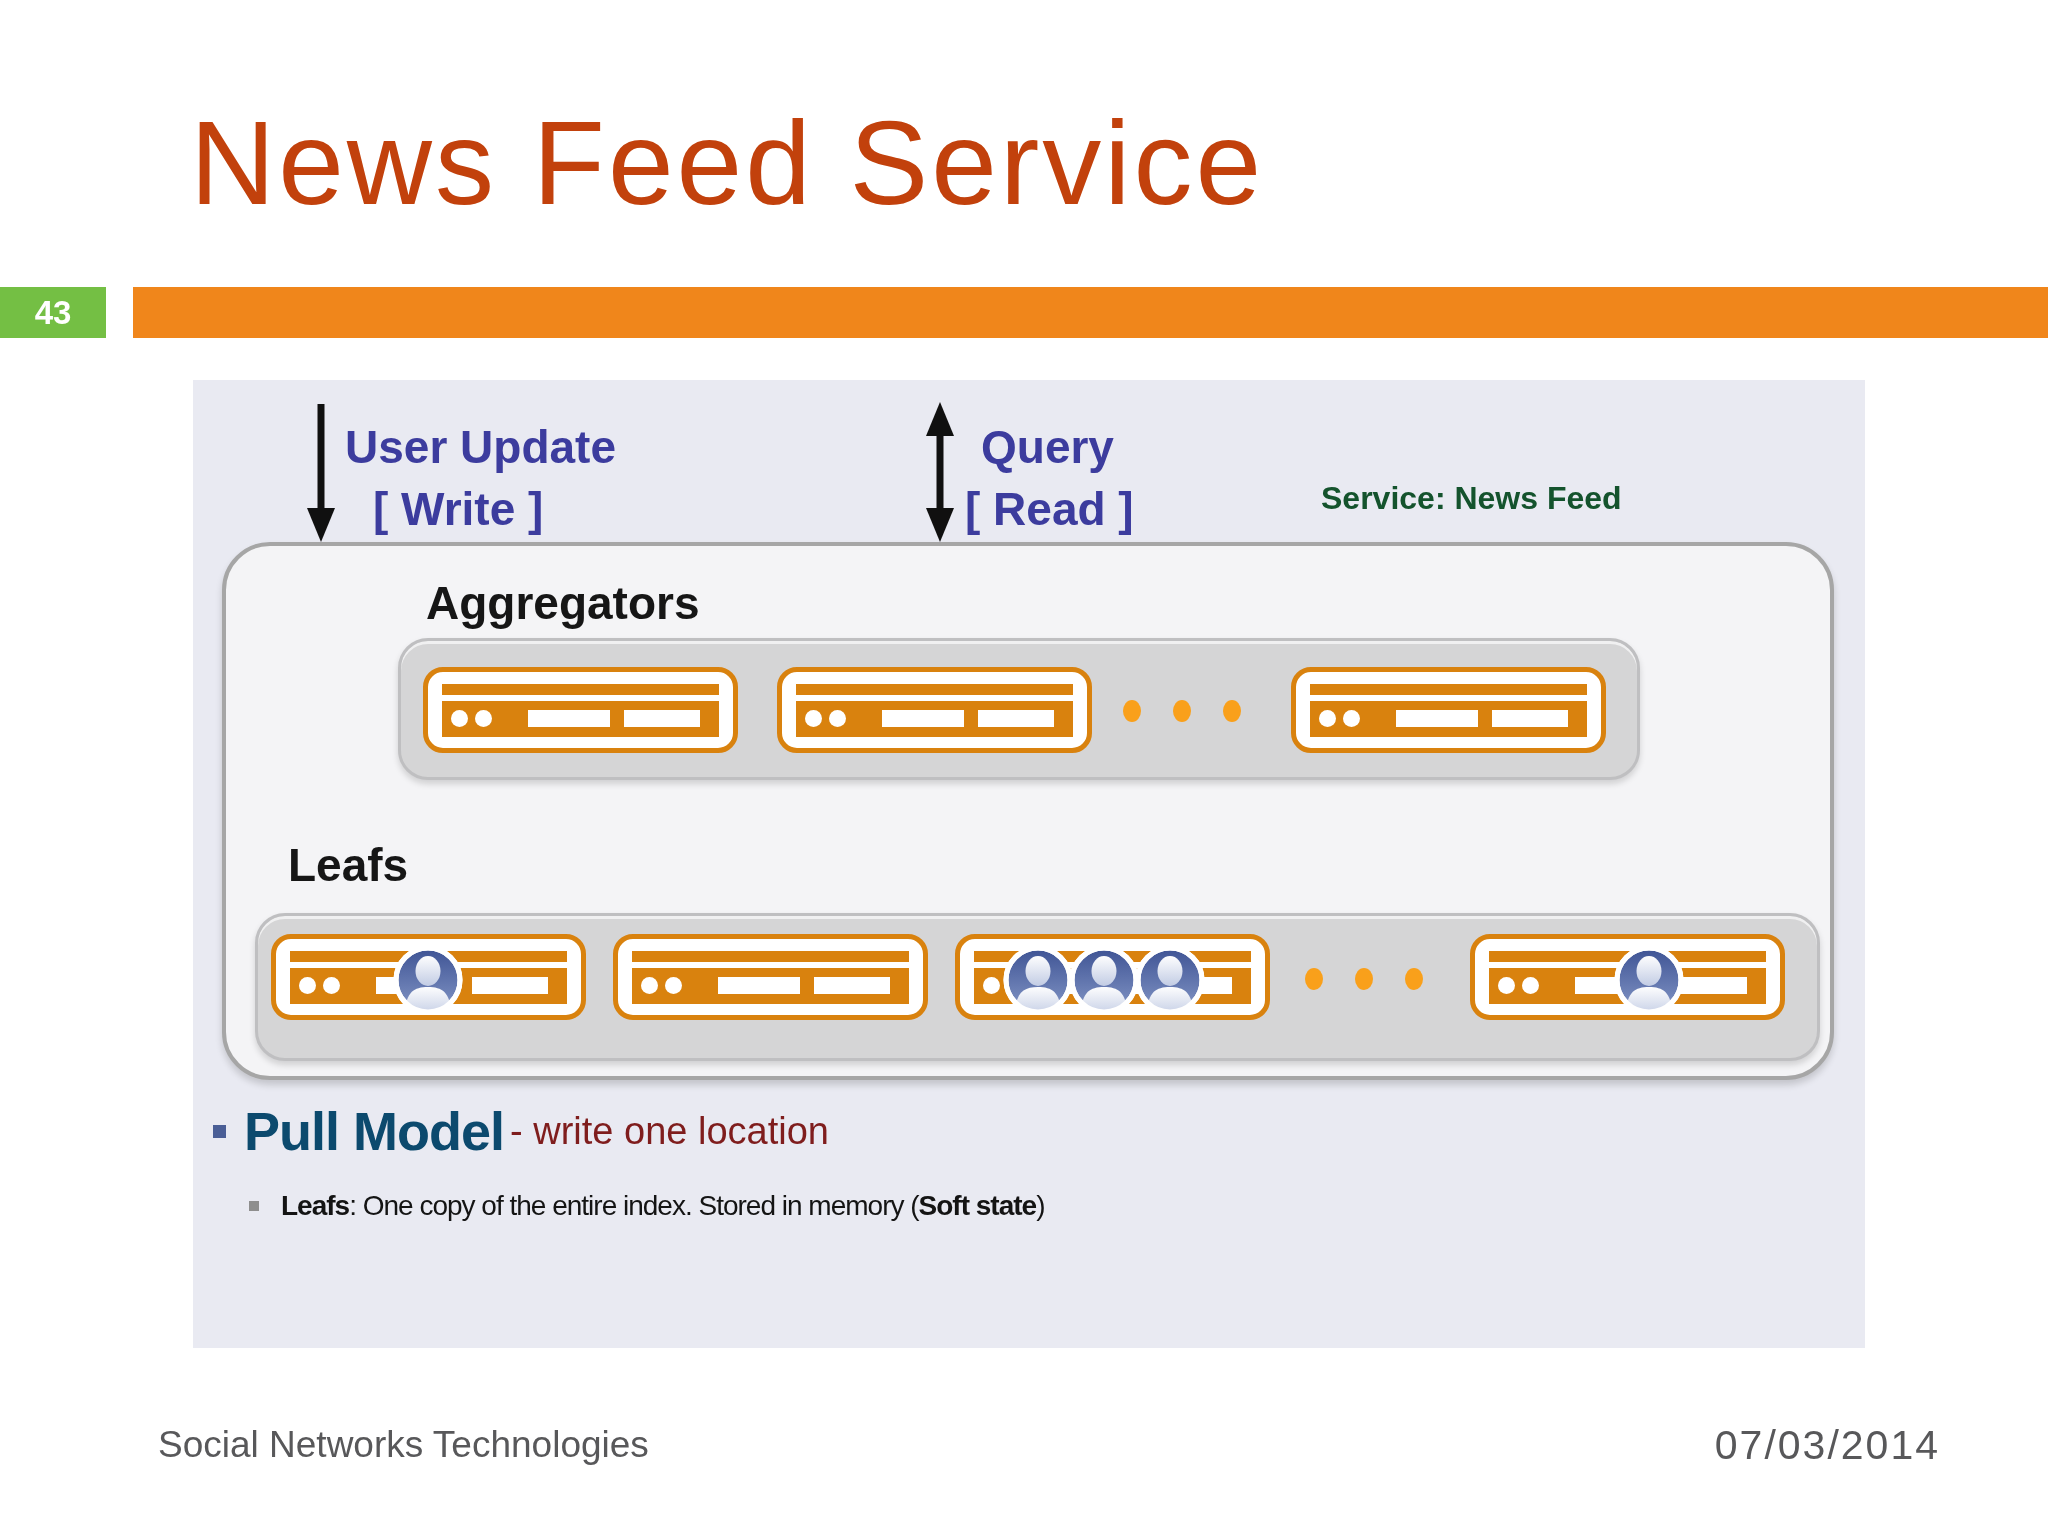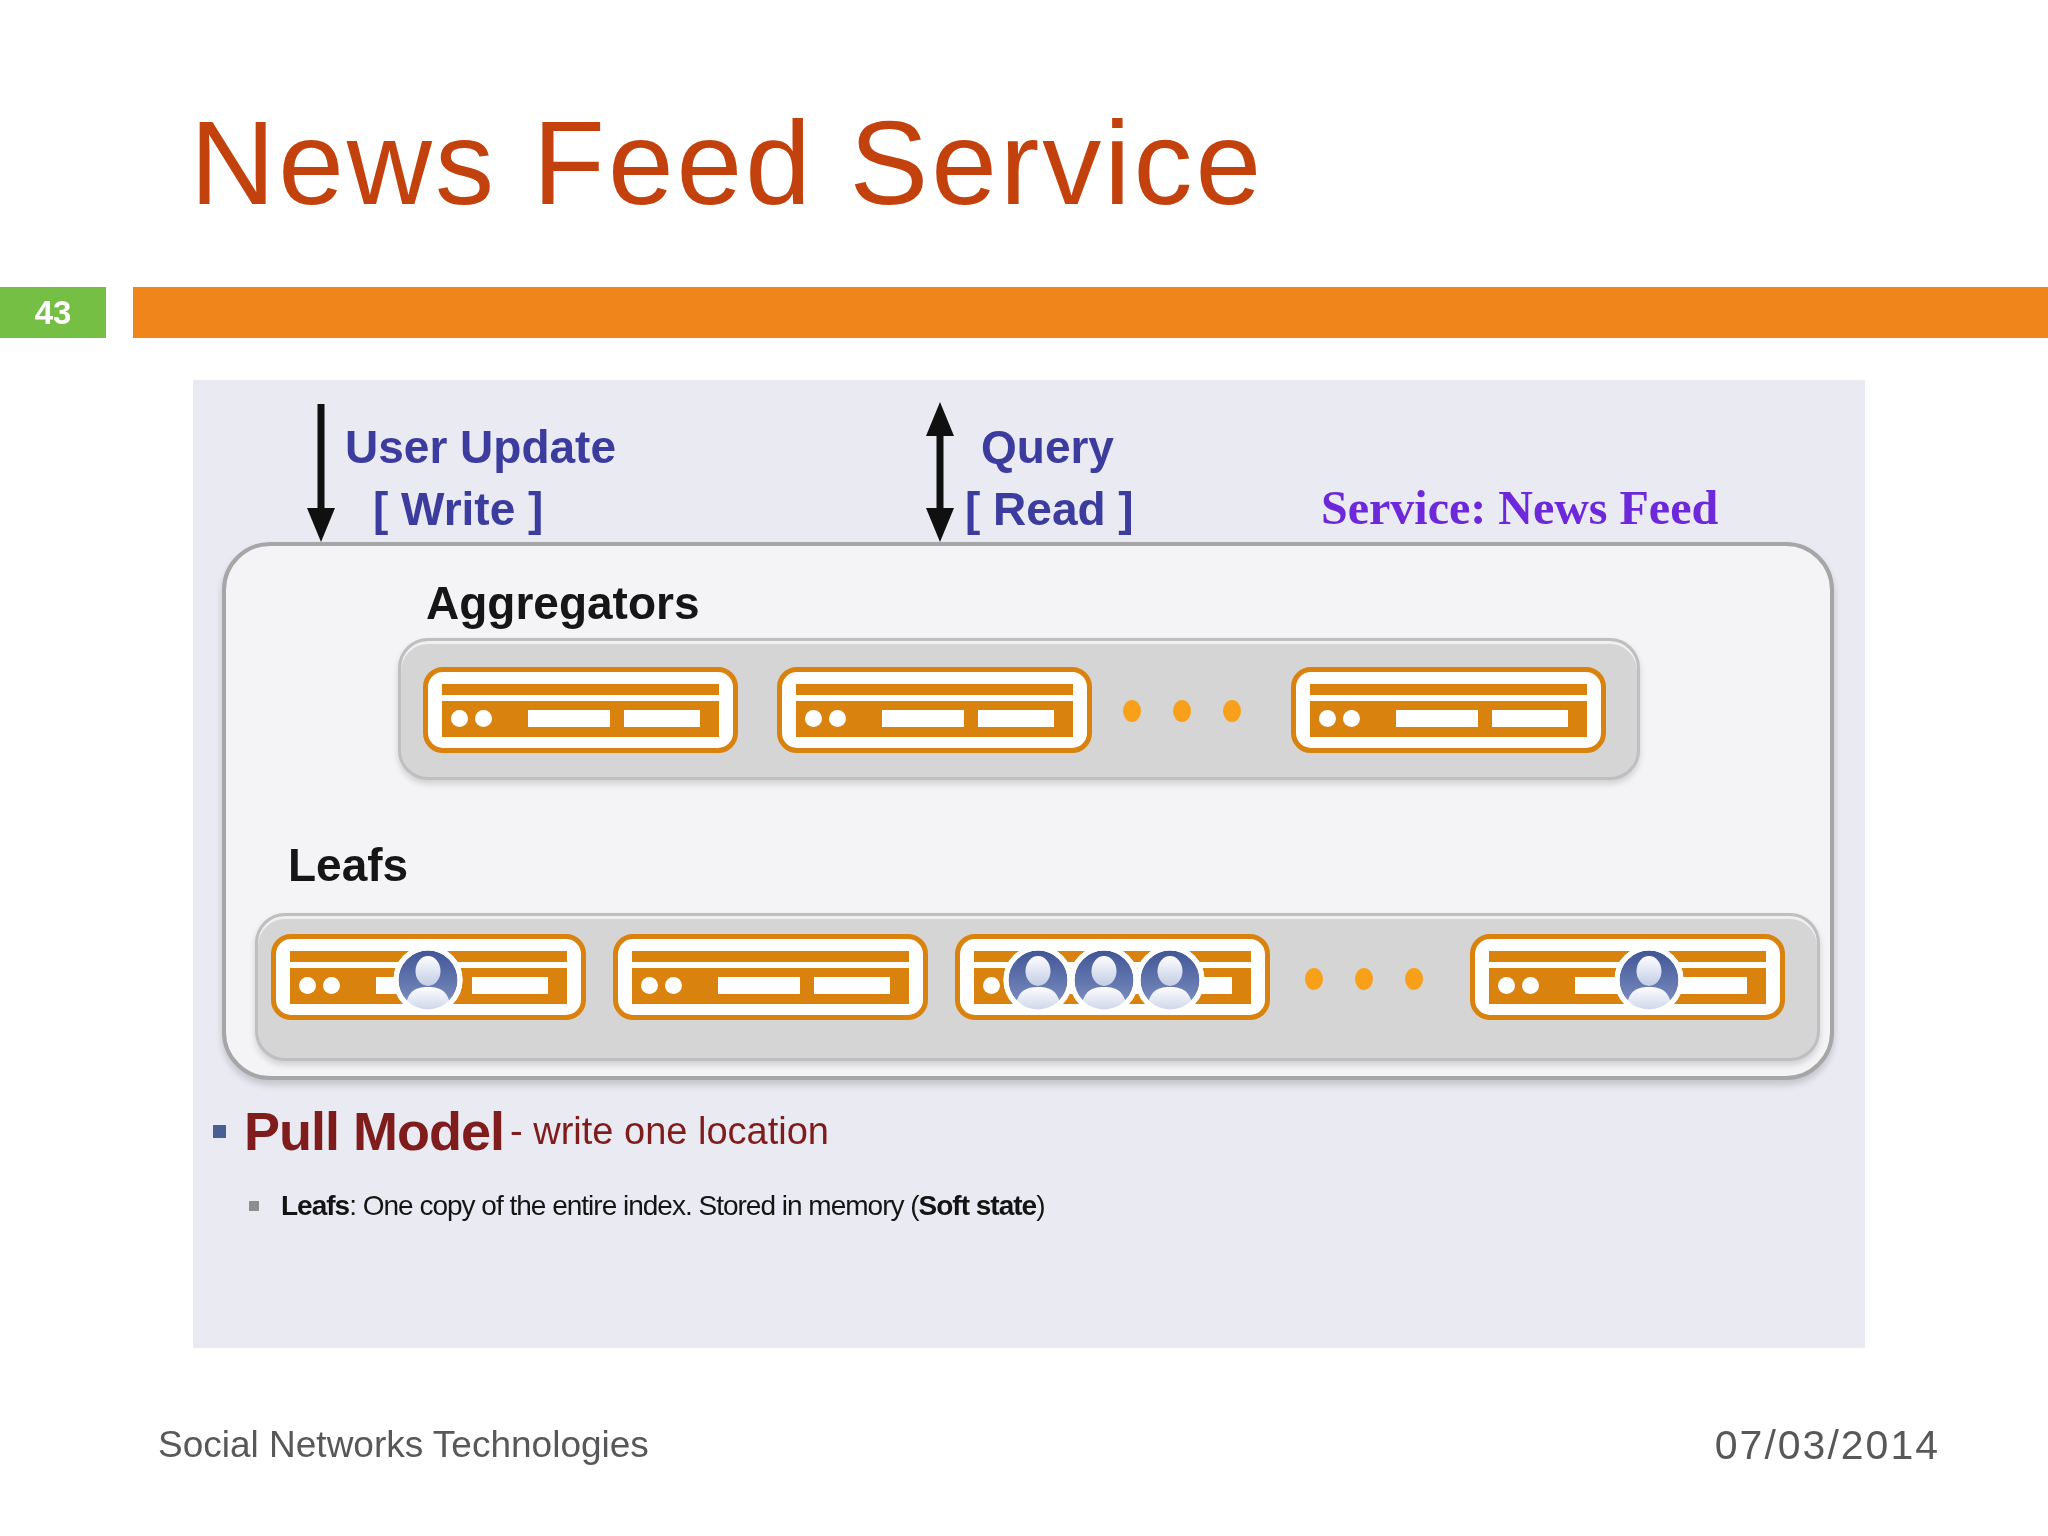--- a/index.html
+++ b/index.html
@@ -14,21 +14,21 @@
 
   
   .pageno { position:absolute; left:0; top:287px; width:106px; height:51px; background:#74BF44;
             color:#ffffff; font-weight:700; font-size:33px; display:flex; align-items:center; justify-content:center; }
   .topbar { position:absolute; left:133px; top:287px; width:1915px; height:51px; background:#F0861B; }
 
   
   .panel { position:absolute; left:193px; top:380px; width:1672px; height:968px; background:#E9EAF2; }
 
   .blue-label { position:absolute; color:#3C3C9E; font-weight:700; font-size:46px; white-space:nowrap; }
-  .svc-label  { position:absolute; left:1128px; top:100px; color:#6d28d9; font-weight:700; font-size:48px; white-space:nowrap;font-family:Liberation Serif, serif; }
+  .svc-label  { position:absolute; left:1128px; top:100px; color:#14532d; font-weight:700; font-size:32px; white-space:nowrap; }
 
   .arrow { position:absolute; }
 
   
   .svcbox { position:absolute; left:29px; top:162px; width:1612px; height:538px;
             background:#F4F4F6; border:4px solid #A6A6A6; border-radius:48px;
             box-shadow:0 5px 7px rgba(0,0,0,0.16); }
 
   .row-label { position:absolute; color:#161616; font-weight:700; font-size:46px; white-space:nowrap; }
 
@@ -52,21 +52,21 @@
   .av { position:absolute; width:72px; height:72px; top:5px; }
 
   
   .dots { position:absolute; display:flex; gap:32px; }
   .dot  { width:18px; height:22px; border-radius:50%; background:#F9A01B; }
 
   
   .bullet-row { position:absolute; display:flex; align-items:center; white-space:nowrap; }
   .sq-blue { width:13px; height:13px; background:#4A5E96; margin-right:18px; flex:0 0 auto; }
   .sq-gray { width:10px; height:10px; background:#8E8E8E; margin-right:22px; flex:0 0 auto; }
-  .b-main-bold { font-size:54px; font-weight:700; color:#7f1d1d; letter-spacing:-1px; }
+  .b-main-bold { font-size:54px; font-weight:700; color:#0c4a6e; letter-spacing:-1px; }
   .b-main-rest { font-size:38px; color:#7f1d1d; margin-left:6px; }
   .b-sub  { font-size:28px; color:#141414; letter-spacing:-1px; }
   .b-sub b { font-weight:700; }
 
   
   .foot-left  { position:absolute; left:158px; top:1424px; font-size:37px; color:#58585A; }
   .foot-right { position:absolute; right:108px; top:1422px; font-size:41px; color:#58585A; letter-spacing:2px; }
 
   .hidden-defs { position:absolute; width:0; height:0; overflow:hidden; }
 </style>

